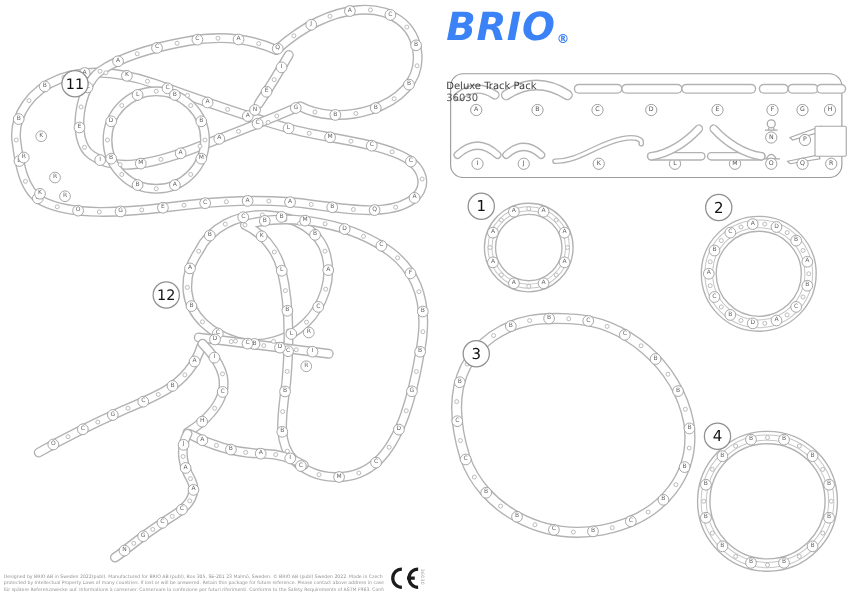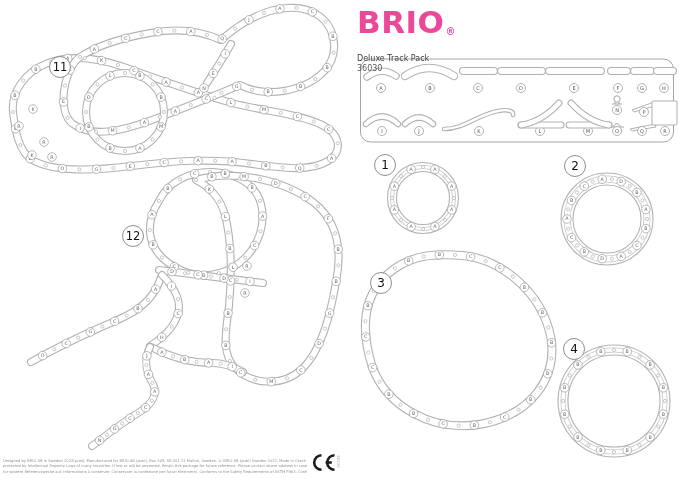--- a/index.html
+++ b/index.html
@@ -1,22 +1,22 @@
 <!DOCTYPE html>
 <html><head>
 <meta charset="utf-8">
 <style>
   html,body{margin:0;padding:0;background:#ffffff;}
   body{width:679px;height:479px;position:relative;overflow:hidden;
        font-family:"DejaVu Sans","Liberation Sans",sans-serif;}
   #art{position:absolute;left:0;top:0;}
   .hdr{position:absolute;left:357px;top:6px;color:#111;}
-  .brand{font-weight:bold;font-size:31px;letter-spacing:.5px;line-height:32px;color:#ec4899;}
+  .brand{font-weight:bold;font-size:31px;letter-spacing:.5px;line-height:32px;color:#3b82f6;font-style:italic;}
   .reg{font-size:10px;vertical-align:-2px;margin-left:1px;}
-  .prod{font-size:8px;color:#3c3c3c;margin-top:6px;line-height:10px;}
+  .prod{font-size:8px;color:#3c3c3c;margin-top:16px;line-height:10px;}
   .sku{font-size:8px;color:#555;line-height:10px;}
   .legal{position:absolute;left:3px;top:459px;width:304px;overflow:hidden;
          font-size:3.7px;line-height:5.3px;color:#929292;white-space:nowrap;}
   .ce{position:absolute;left:311px;top:453px;}
   .pcode{position:absolute;left:336px;top:455px;font-size:3.6px;color:#9a9a9a;
          writing-mode:vertical-rl;letter-spacing:.3px;}
   svg text{font-family:"DejaVu Sans","Liberation Sans",sans-serif;}
 </style>
 </head>
 <body>

